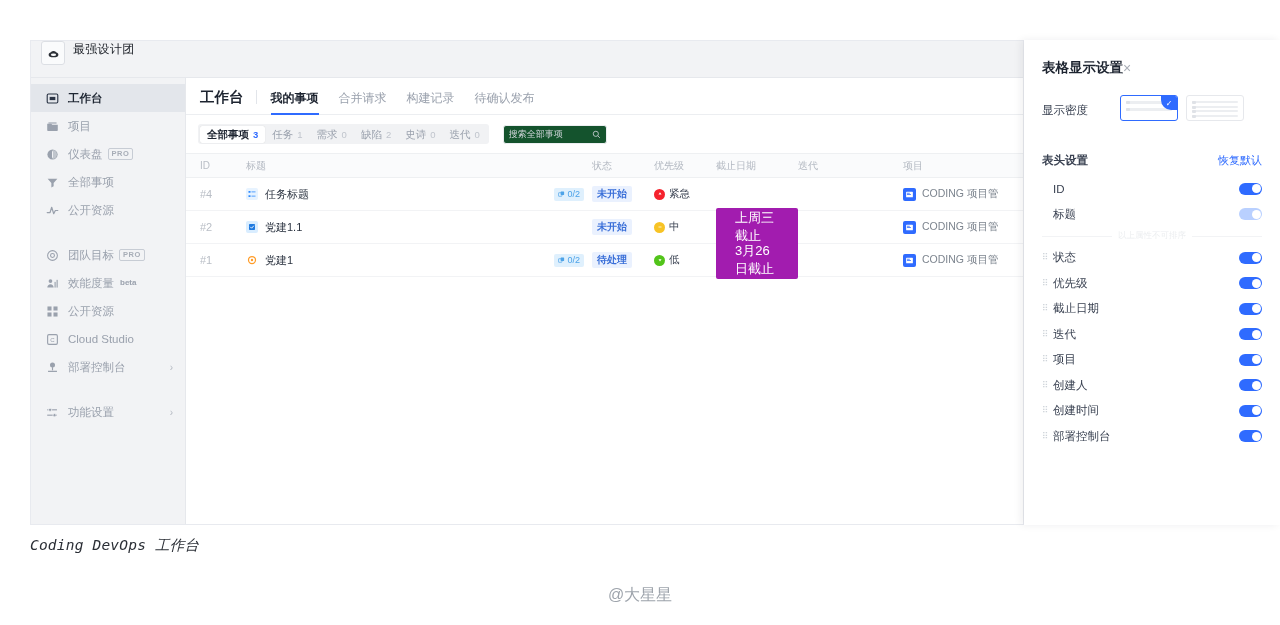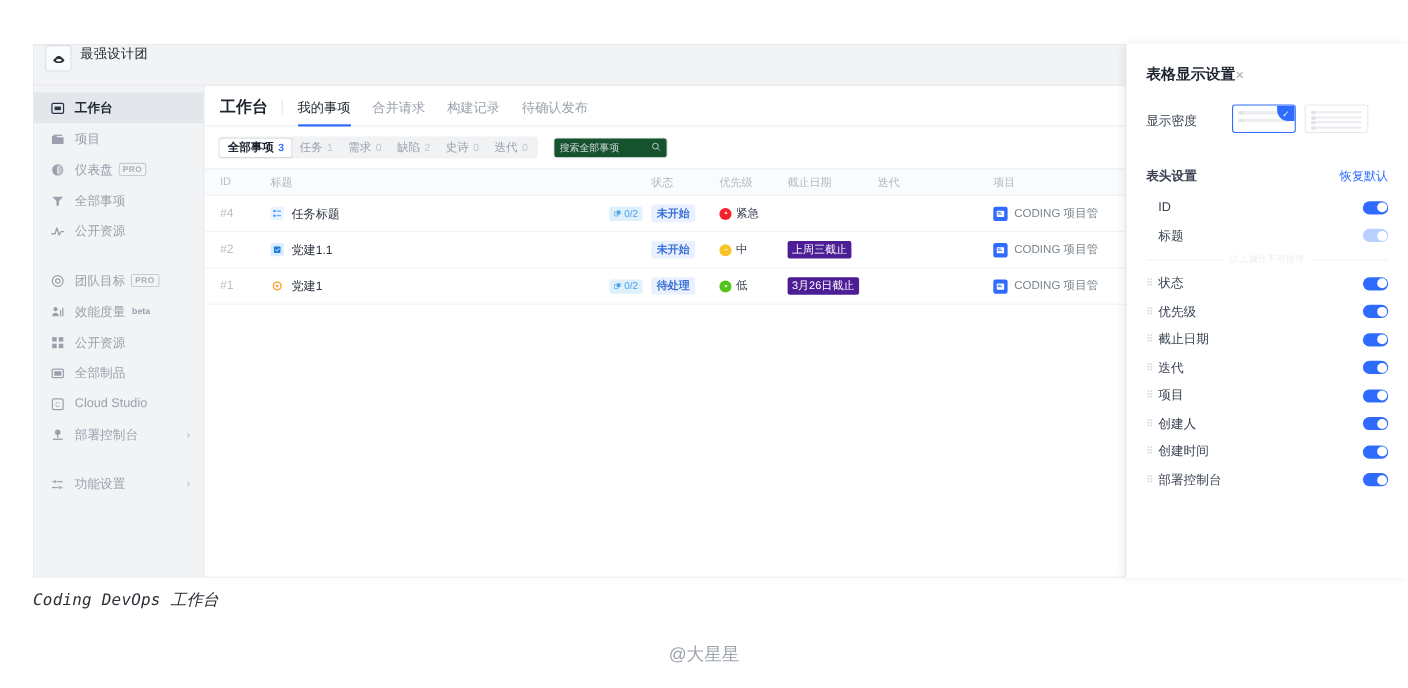--- a/index.html
+++ b/index.html
@@ -146,21 +146,21 @@
   }
   .tab {
     font-size: 12px;
     color: #9aa1ad;
     padding: 0 0 7px 0;
     margin-right: 20px;
     position: relative;
   }
   .tab.active {
     color: #1d2430;
-    font-weight: normal;
+    font-weight: bold;
   }
   .tab.active::after {
     content: "";
     position: absolute;
     left: 0; right: 0; bottom: -1px;
     height: 2px;
     background: #2f6bff;
   }
 
   
@@ -289,24 +289,24 @@
     width: 11px; height: 11px; border-radius: 50%;
     margin-right: 4px;
     flex: 0 0 11px;
     display: flex; align-items: center; justify-content: center;
     color: #fff;
     font-size: 7px;
   }
   .pri-label { font-size: 10.5px; color: #3a4252; }
   .due-pill {
     display: inline-block;
-    background: #4c1d95;
+    background: #a21caf;
     color: #fff;
-    font-size: 10px;
-    padding: 1px 4px;
+    font-size: 13px;
+    padding: 1px 19px;
     border-radius: 2px;
   }
   .proj-ico {
     width: 13px; height: 13px;
     background: #2f6bff;
     border-radius: 2px;
     margin-right: 6px;
     flex: 0 0 13px;
     display: flex; align-items: center; justify-content: center;
   }
@@ -553,29 +553,20 @@
             <svg width="13" height="13" viewBox="0 0 16 16">
                 <rect x="1.8" y="1.8" width="5" height="5" fill="currentColor"></rect>
                 <rect x="9.2" y="1.8" width="5" height="5" fill="currentColor"></rect>
                 <rect x="1.8" y="9.2" width="5" height="5" fill="currentColor"></rect>
                 <rect x="9.2" y="9.2" width="5" height="5" fill="currentColor"></rect>
               </svg>
           </span>
           <span class="nav-label">公开资源</span>
         </div>
 
-        <div class="nav-item">
-          <span class="nav-ico">
-            <svg width="13" height="13" viewBox="0 0 16 16">
-                <rect x="1.8" y="3.2" width="12.4" height="9.6" rx="1.2" fill="none" stroke="currentColor" stroke-width="1.4"></rect>
-                <rect x="4" y="5.5" width="8" height="5" fill="currentColor"></rect>
-              </svg>
-          </span>
-          <span class="nav-label">全部制品</span>
-        </div>
 
         <div class="nav-item">
           <span class="nav-ico">
             <svg width="13" height="13" viewBox="0 0 16 16">
                 <rect x="2" y="2" width="12" height="12" rx="1.6" fill="none" stroke="currentColor" stroke-width="1.4"></rect>
                 <text x="8" y="11" text-anchor="middle" font-size="7.5" fill="currentColor" font-family="sans-serif">C</text>
               </svg>
           </span>
           <span class="nav-label">Cloud Studio</span>
         </div>

